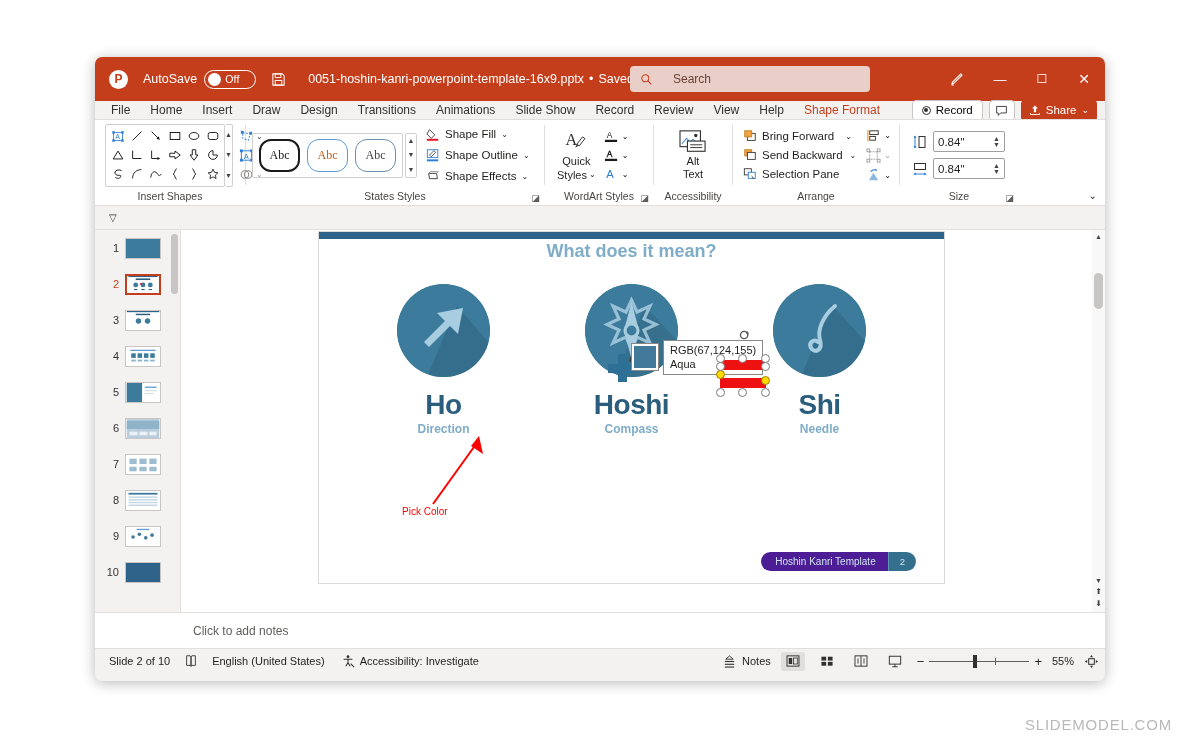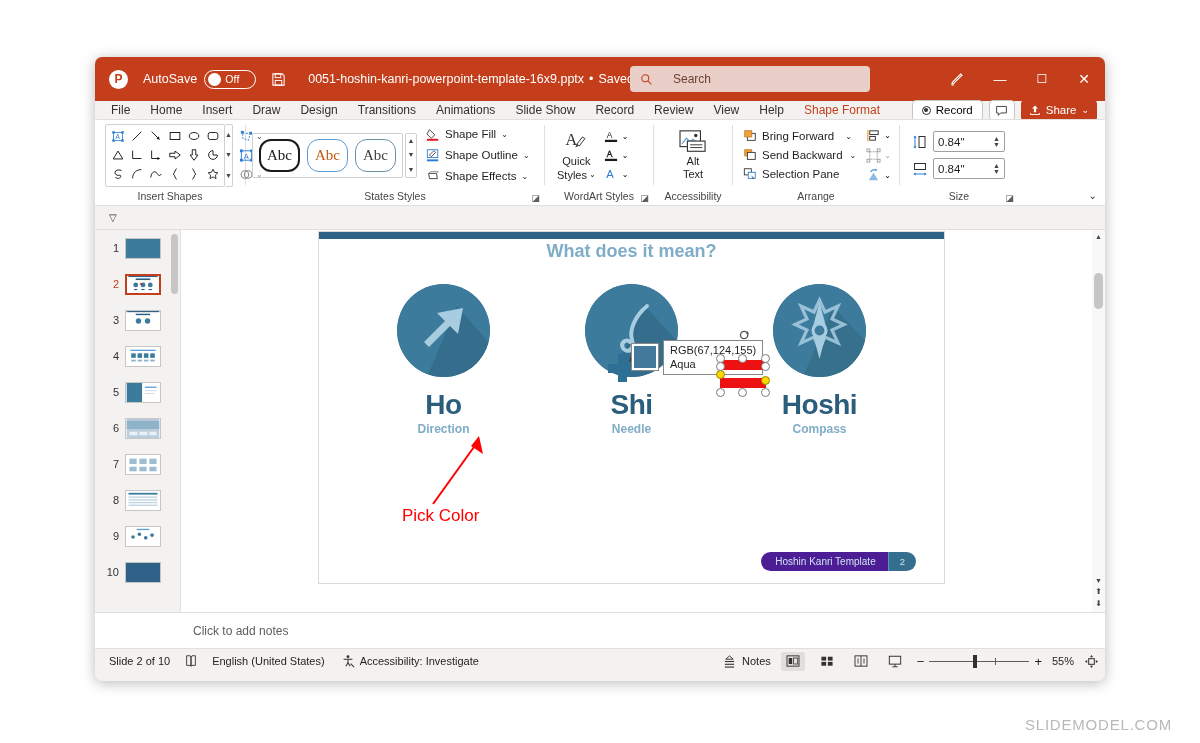--- a/index.html
+++ b/index.html
@@ -120,21 +120,21 @@
   .shape-scroll { display:flex; flex-direction:column; justify-content:space-between; border:1px solid #d2d0ce; border-left:none; border-radius:2px; width:13px; height:63px;}
   .ss-b { flex:1; display:flex; align-items:center; justify-content:center; font-size:7px; color:#444;}
   .shape-side { display:flex; flex-direction:column; gap:4px; margin-left:6px;}
   .side-item { display:flex; align-items:center; gap:2px; }
 
   
   .sty-gallery { display:flex; gap:7px; border:1px solid #d2d0ce; border-radius:2px; padding:5px 6px; }
   .sty-box {
     width:41px; height:33px; border-radius:12px;
     display:flex; align-items:center; justify-content:center;
-    font-size:15px; font-family:"Liberation Serif", serif;
+    font-size:12px; font-family:"Liberation Serif", serif;
   }
   .sty-1 { border:2.5px solid #1b1b1b; color:#1b1b1b;}
   .sty-2 { border:1.5px solid #5b9bd5; color:#c55a11;}
   .sty-3 { border:1.5px solid #6b8fa3; color:#404040;}
   .sty-scroll { display:flex; flex-direction:column; justify-content:space-between; border:1px solid #d2d0ce; border-radius:2px; width:12px; height:45px; margin-left:2px;}
 
   .fill-col { display:flex; flex-direction:column; gap:7px; margin-left:9px; }
   .fill-row { display:flex; align-items:center; gap:5px; font-size:11.5px; color:#201f1e; }
 
   .wa-wrap { display:flex; align-items:center; gap:8px; margin-left:6px; }
@@ -225,21 +225,21 @@
   
   #sel-shape { position:absolute; left:393px; top:112px; width:62px; height:62px; }
   .sel-box { position:absolute; left:8px; top:14px; width:46px; height:34px; }
   .sel-bar { position:absolute; left:0; width:46px; height:10px; background:#ee1111; }
   .handle { position:absolute; width:9px; height:9px; border-radius:50%; background:#fff; border:1.4px solid #7a7a7a; }
   .handle.y { background:#ffd800; border-color:#9a8400; }
   .rot-handle { position:absolute; left:26px; top:-16px; font-size:13px; color:#444; }
 
   
   #pick-annot { position:absolute; left:108px; top:200px; }
-  #pick-label { position:absolute; left:83px; top:274px; color:#ff0000; font-size:17px; }
+  #pick-label { position:absolute; left:83px; top:274px; color:#ff0000; font-size:10px; }
 
   
   .slide-footer { position:absolute; right:28px; bottom:12px; display:flex; align-items:center;}
   .sf-name { background:#4c1d95; color:#cfe3ef; font-size:10px; padding:4px 12px 4px 14px; border-radius:11px 0 0 11px;}
   .sf-num { background:#34708e; color:#cfe3ef; font-size:9.5px; padding:4px 11px; border-radius:0 11px 11px 0; border-left:1px solid #5a96b4;}
 
   .canvas-scroll { position:absolute; right:0; top:0; width:13px; height:100%; background:#f8f8f8; }
   .cs-up, .cs-dn { position:absolute; left:0; width:13px; height:13px; display:flex; align-items:center; justify-content:center; font-size:7px; color:#444;}
   .cs-up { top:0; }
   .cs-thumb { position:absolute; left:2px; top:43px; width:9px; height:36px; background:#c8c6c4; border-radius:5px;}
@@ -869,40 +869,40 @@
               </svg>
             </div>
             <div class="word">Ho</div>
             <div class="sword">Direction</div>
           </div>
 
           <div class="icol">
             <div class="circ">
               <svg width="93" height="93" viewBox="0 0 93 93">
                 <circle cx="46.5" cy="46.5" r="46.5" fill="#3c7b9b"></circle>
-                <path d="M58 20 L93 58 L93 93 L28 93 Z" fill="#2f6580" opacity=".55"></path>
-                <path d="M62 22 C50 32 44 46 47 56 C50 66 42 70 38 64 C35 59 41 54 45 58" fill="none" stroke="#a8cde0" stroke-width="4" stroke-linecap="round"></path>
-              </svg>
-            </div>
-            <div class="word">Shi</div>
-            <div class="sword">Needle</div>
+                <path d="M60 22 L93 58 L93 93 L30 93 Z" fill="#2f6580" opacity=".5"></path>
+                <path d="M46.5 16 L52 28 L65 22 L59 35 L71 40.5 L59 46 L65 59 L52 53 L46.5 65 L41 53 L28 59 L34 46 L22 40.5 L34 35 L28 22 L41 28 Z" fill="none" stroke="#a8cde0" stroke-width="3.2" opacity=".85"></path>
+                <path d="M46.5 18 L54 46.5 L46.5 75 L39 46.5 Z" fill="#a8cde0"></path>
+                <circle cx="46.5" cy="46.5" r="6.5" fill="#3c7b9b" stroke="#a8cde0" stroke-width="3.2"></circle>
+              </svg>
+            </div>
+            <div class="word">Hoshi</div>
+            <div class="sword">Compass</div>
           </div>
 
           <div class="icol">
             <div class="circ">
               <svg width="93" height="93" viewBox="0 0 93 93">
                 <circle cx="46.5" cy="46.5" r="46.5" fill="#3c7b9b"></circle>
-                <path d="M60 22 L93 58 L93 93 L30 93 Z" fill="#2f6580" opacity=".5"></path>
-                <path d="M46.5 16 L52 28 L65 22 L59 35 L71 40.5 L59 46 L65 59 L52 53 L46.5 65 L41 53 L28 59 L34 46 L22 40.5 L34 35 L28 22 L41 28 Z" fill="none" stroke="#a8cde0" stroke-width="3.2" opacity=".85"></path>
-                <path d="M46.5 18 L54 46.5 L46.5 75 L39 46.5 Z" fill="#a8cde0"></path>
-                <circle cx="46.5" cy="46.5" r="6.5" fill="#3c7b9b" stroke="#a8cde0" stroke-width="3.2"></circle>
-              </svg>
-            </div>
-            <div class="word">Hoshi</div>
-            <div class="sword">Compass</div>
+                <path d="M58 20 L93 58 L93 93 L28 93 Z" fill="#2f6580" opacity=".55"></path>
+                <path d="M62 22 C50 32 44 46 47 56 C50 66 42 70 38 64 C35 59 41 54 45 58" fill="none" stroke="#a8cde0" stroke-width="4" stroke-linecap="round"></path>
+              </svg>
+            </div>
+            <div class="word">Shi</div>
+            <div class="sword">Needle</div>
           </div>
         </div>
 
         <div class="plus-sign"></div>
 
         <svg style="position:absolute;left:306px;top:108px;" width="26" height="26" viewBox="0 0 26 26">
           <path d="M5 21l1-4 10-10 3 3-10 10z" fill="#e8e8e8" stroke="#3a3a3a" stroke-width="1.3"></path>
           <rect x="15.5" y="3.5" width="6.5" height="4" rx="2" transform="rotate(45 18.7 5.5)" fill="#5a5a5a"></rect>
           <path d="M5 21l1-4 1.5 1.5z" fill="#3a3a3a"></path>
         </svg>

